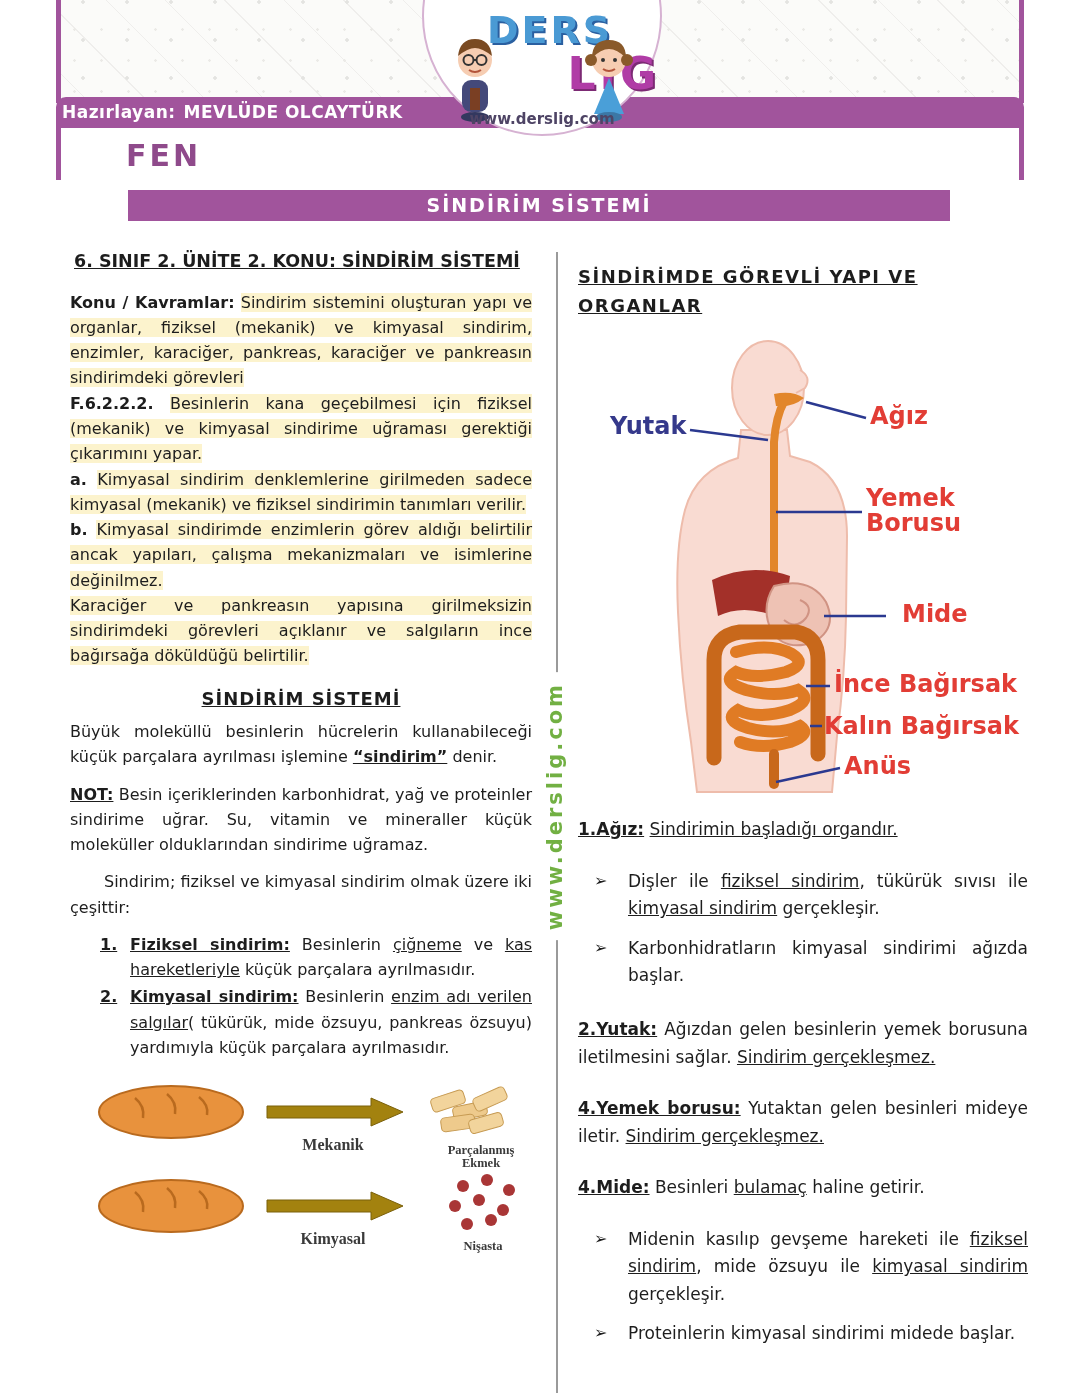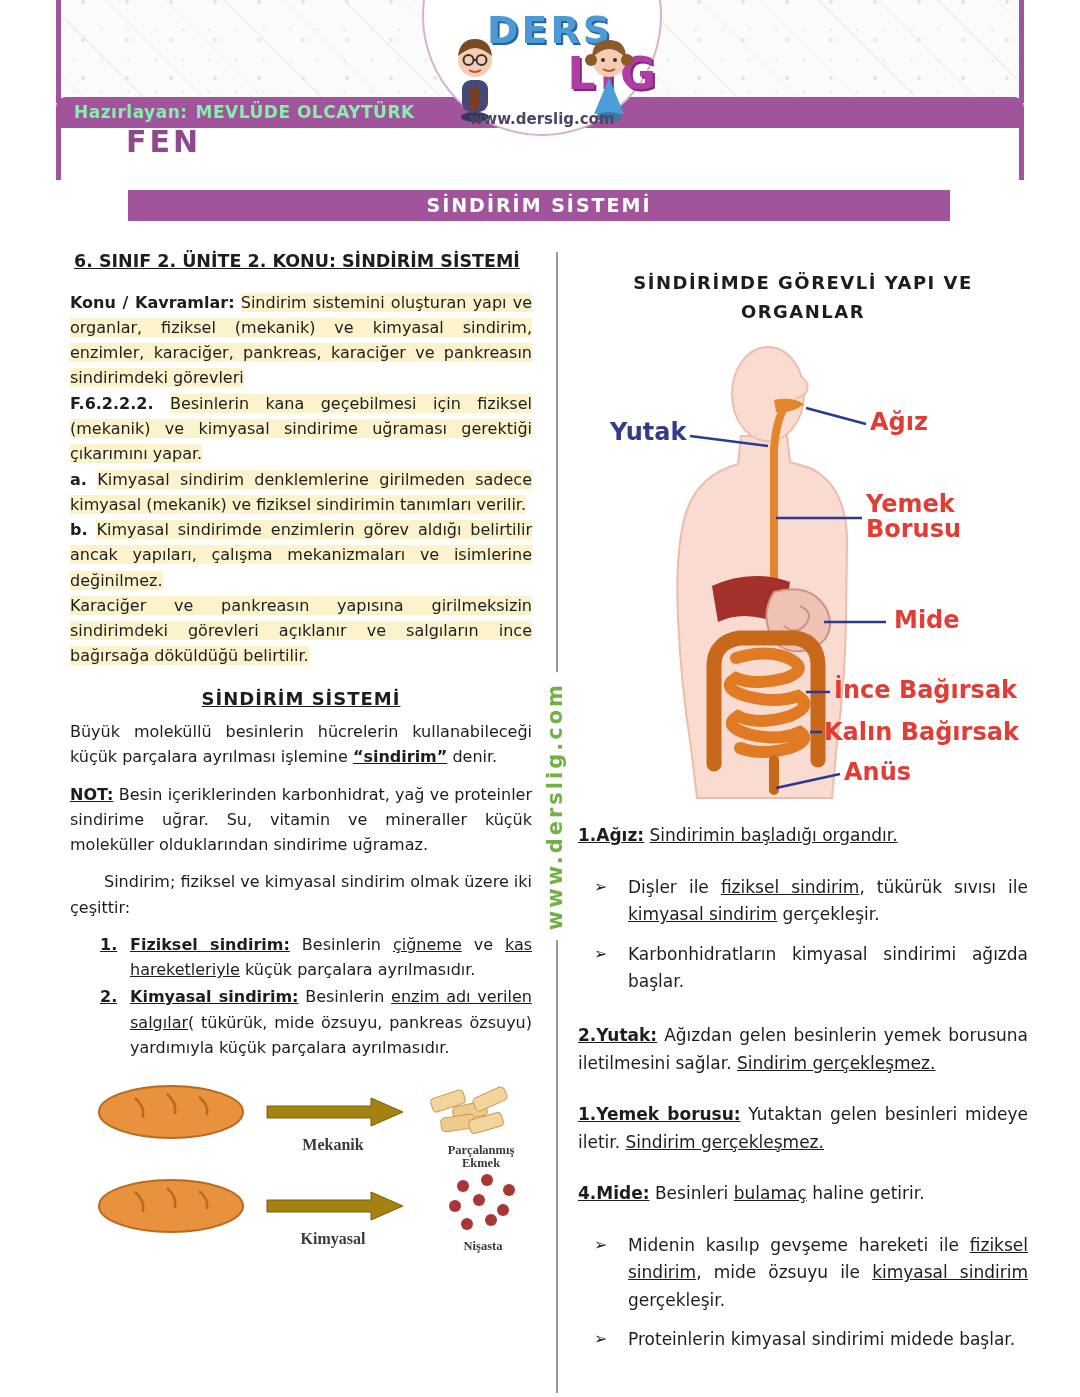--- a/index.html
+++ b/index.html
@@ -20,21 +20,21 @@
     background-color:#fbfbf9;
     background-image:
       radial-gradient(circle, #e4e4e1 1.5px, transparent 2px),
       radial-gradient(circle, #ebeae7 1px, transparent 1.5px),
       repeating-linear-gradient(45deg, transparent 0 20px, #efeeec 20px 21px, transparent 21px 42px);
     background-size:44px 38px, 27px 31px, auto;
   }
   .hz-bar{
     position:absolute; left:56px; right:56px; top:97px; height:31px; z-index:2;
     background:var(--purple); border-radius:10px 10px 0 0;
-    color:#86efac; line-height:31px; padding-left:18px; box-sizing:border-box;
+    color:#ffffff; line-height:31px; padding-left:6px; box-sizing:border-box;
     font-size:17px; letter-spacing:0.5px;
   }
   .hz-label{font-weight:bold;}
   .hz-name{font-weight:bold; margin-left:8px;}
   .frame-stub{position:absolute; top:128px; width:5px; height:52px; background:var(--purple); z-index:1;}
   .frame-stub.left{left:56px;} .frame-stub.right{right:56px;}
   .logo-circle{
     position:absolute; left:calc(50% - 118px); top:-104px; width:236px; height:236px;
     background:#ffffff; border:2px solid #d6b2d2; border-radius:50%; z-index:5;
   }
@@ -49,21 +49,21 @@
     font-size:44px; font-weight:bold; color:#b03ca6; letter-spacing:4px;
     text-shadow:2px 2px 0 #7c2a74;
   }
   .logo-site{
     position:absolute; top:212px; left:0; right:0; text-align:center;
     font-size:15px; font-weight:bold; color:#4e4465;
   }
   .logo-kid{position:absolute; top:136px;}
   .logo-kid.boy{left:26px;} .logo-kid.girl{right:26px;}
   .subject{
-    position:absolute; left:126px; top:124px; z-index:2;
+    position:absolute; left:126px; top:138px; z-index:2;
     font-size:30px; font-weight:bold; color:var(--purple-dark); letter-spacing:3px;
   }
   .banner{
     position:absolute; left:128px; right:130px; top:190px; height:31px;
     background:var(--purple); color:#ffffff; text-align:center; line-height:31px;
     font-size:19px; font-weight:bold; letter-spacing:2px;
   }
   
   .columns{position:absolute; top:236px; left:0; right:0; bottom:0; display:flex; padding:12px 60px 0 70px; box-sizing:border-box;}
   .col-left{flex:0 0 462px; font-size:16px; line-height:1.58;}
@@ -85,21 +85,21 @@
   .section-head{margin:16px 0 6px; text-align:center; font-size:18px; font-weight:bold; text-decoration:underline; letter-spacing:1px;}
   .body-p{margin:0 0 12px; text-align:justify;}
   .body-p.indent{text-indent:34px; margin-bottom:12px;}
   .list-item{display:flex; margin:2px 0 2px 30px;}
   .list-num{flex:0 0 30px; font-weight:bold; text-decoration:underline;}
   .list-body{flex:1; text-align:justify;}
   .figure{margin-top:10px; text-align:center;}
   .fig-label{font-family:"Liberation Serif", serif; font-weight:bold; font-size:16px; fill:#3a3a3a;}
   .fig-label.small{font-size:12.5px;}
   
-  .right-title{margin:20px 0 10px; text-align:center; font-size:18px; font-weight:bold; letter-spacing:1.5px;}
+  .right-title{margin:14px 0 10px; font-size:18px; font-weight:bold; text-decoration:underline; letter-spacing:1.5px;}
   .diagram{position:relative; width:450px; height:470px; margin:0 auto 16px;}
   .organ-label{
     position:absolute; font-weight:bold; font-size:24px; line-height:1.02;
     color:var(--label-red); white-space:nowrap;
   }
   .organ-label.navy{color:var(--label-navy);}
   .organ-label.wrap{white-space:normal; width:100px;}
   .rsec{margin:0 0 24px; text-align:justify;}
   .bullets{margin:0 0 26px 16px;}
   .bullet{display:flex; margin-bottom:12px;}
@@ -246,42 +246,42 @@
             <line x1="198" y1="182" x2="284" y2="182"></line>
             <line x1="246" y1="286" x2="308" y2="286"></line>
             <line x1="228" y1="356" x2="252" y2="356"></line>
             <line x1="232" y1="396" x2="244" y2="396"></line>
             <line x1="198" y1="452" x2="262" y2="438"></line>
           </g>
         </svg>
         <div class="organ-label navy" style="left:32px; top:84px;">Yutak</div>
         <div class="organ-label" style="left:292px; top:74px;">Ağız</div>
         <div class="organ-label wrap" style="left:288px; top:156px;">Yemek Borusu</div>
-        <div class="organ-label" style="left:316px; top:272px;">Mide</div>
+        <div class="organ-label" style="left:324px; top:272px;">Mide</div>
         <div class="organ-label" style="left:256px; top:342px;">İnce Bağırsak</div>
         <div class="organ-label" style="left:246px; top:384px;">Kalın Bağırsak</div>
         <div class="organ-label" style="left:266px; top:424px;">Anüs</div>
       </div>
 
       <p class="rsec"><span class="bu">1.Ağız:</span> <span class="u">Sindirimin başladığı organdır.</span></p>
 
       <div class="bullets">
         <div class="bullet">
           <span class="marker">➢</span>
           <div class="bullet-body"><span>Dişler ile</span> <span class="u">fiziksel sindirim</span><span>, tükürük sıvısı ile</span> <span class="u">kimyasal sindirim</span> <span>gerçekleşir.</span></div>
         </div>
         <div class="bullet">
           <span class="marker">➢</span>
           <div class="bullet-body">Karbonhidratların kimyasal sindirimi ağızda başlar.</div>
         </div>
       </div>
 
       <p class="rsec"><span class="bu">2.Yutak:</span> <span>Ağızdan gelen besinlerin yemek borusuna iletilmesini sağlar.</span> <span class="u">Sindirim gerçekleşmez.</span></p>
 
-      <p class="rsec"><span class="bu">1.Yemek borusu:</span> <span>Yutaktan gelen besinleri mideye iletir.</span> <span class="u">Sindirim gerçekleşmez.</span></p>
+      <p class="rsec"><span class="bu">4.Yemek borusu:</span> <span>Yutaktan gelen besinleri mideye iletir.</span> <span class="u">Sindirim gerçekleşmez.</span></p>
 
       <p class="rsec"><span class="bu">4.Mide:</span> <span>Besinleri</span> <span class="u">bulamaç</span> <span>haline getirir.</span></p>
 
       <div class="bullets">
         <div class="bullet">
           <span class="marker">➢</span>
           <div class="bullet-body"><span>Midenin kasılıp gevşeme hareketi ile</span> <span class="u">fiziksel sindirim</span><span>, mide özsuyu ile</span> <span class="u">kimyasal sindirim</span> <span>gerçekleşir.</span></div>
         </div>
         <div class="bullet">
           <span class="marker">➢</span>

